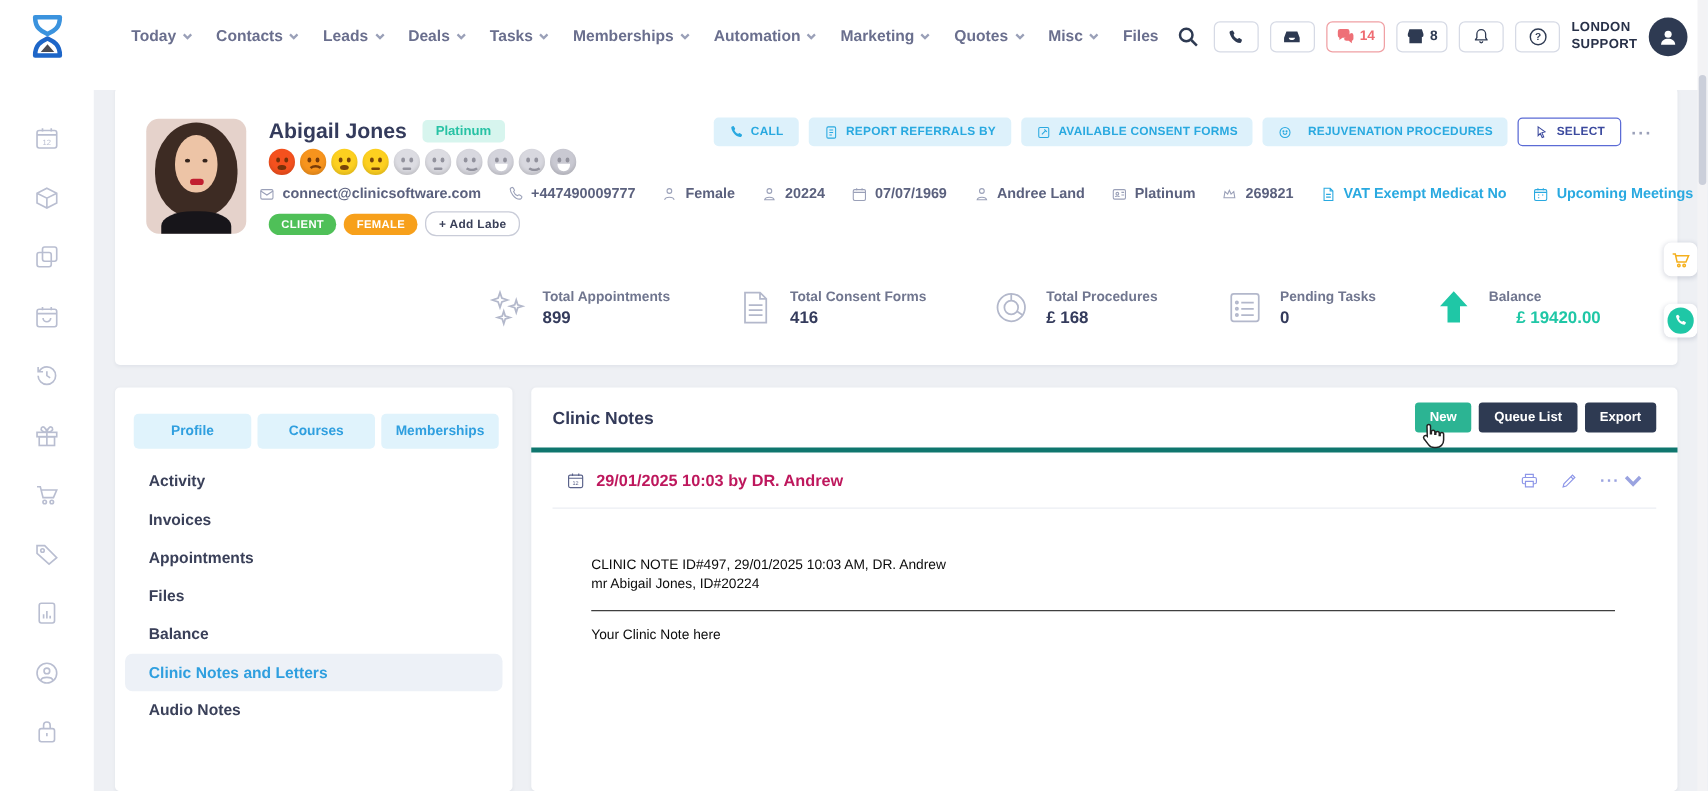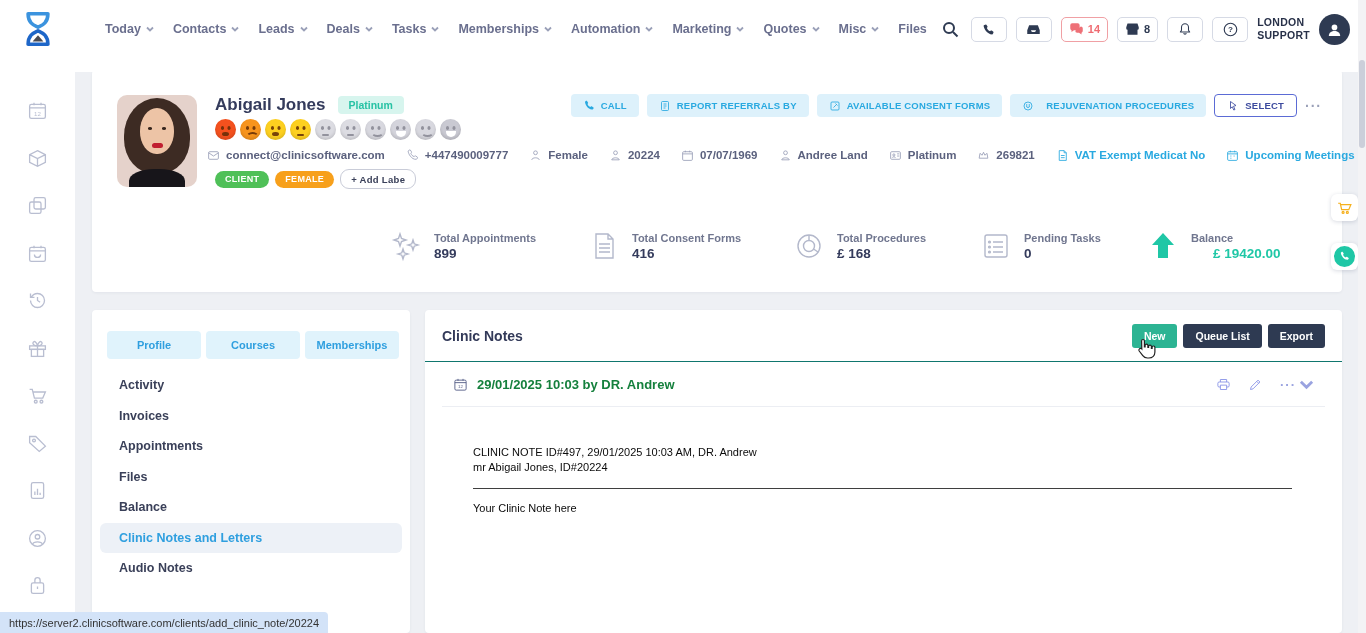--- a/index.html
+++ b/index.html
@@ -81,31 +81,31 @@
   .tabs { position:absolute; left:15px; top:21px; display:flex; gap:5px; }
   .tab { width:94px; height:28px; background:#e0f3fc; color:#2f9fdf; font-size:11px; font-weight:700;
     border-radius:4px; display:flex; align-items:center; justify-content:center; cursor:pointer; }
   .menu { position:absolute; left:8px; top:60px; width:302px; }
   .menu-item { height:30.5px; display:flex; align-items:center; padding-left:19px; font-size:12.5px;
     font-weight:600; color:#3a4059; cursor:pointer; border-radius:6px; }
   .menu-item.active { background:#edf1f7; color:#2f9fdf; }
 
   
   .main-card { left:425px; top:310px; width:917px; height:323px; }
-  .mc-header { position:absolute; left:0; top:0; width:100%; height:52px; border-bottom:1px solid #0f766e;
+  .mc-header { position:absolute; left:0; top:0; width:100%; height:52px; border-bottom:4px solid #0f766e;
     display:flex; align-items:center; padding:0 17px; }
   .mc-title { font-size:14px; font-weight:700; color:#333a59; }
   .mc-btns { margin-left:auto; display:flex; gap:6px; }
   .btn { height:24px; padding:0 12px; border:none; border-radius:3px; color:#fff; font-size:10.5px;
     font-weight:700; cursor:pointer; }
   .btn.new { background:#2cb493; } .btn.dark { background:#2e3a52; }
   .note-header { position:absolute; left:17px; right:17px; top:52px; height:45px; border-bottom:1px solid #eceef3;
     display:flex; align-items:center; gap:9px; padding:0 11px; }
   .note-header svg.cal { width:15px; height:15px; stroke:#5a628a; stroke-width:1.5; fill:none; }
-  .note-date { font-size:13px; font-weight:700; color:#15803d; }
+  .note-date { font-size:13px; font-weight:700; color:#be185d; }
   .note-tools { margin-left:auto; display:flex; align-items:center; gap:17px; color:#8d96e8; }
   .note-tools svg { width:15px; height:15px; stroke:#8d96e8; stroke-width:1.5; fill:none; cursor:pointer; }
   .note-more { font-size:13px; font-weight:700; letter-spacing:1px; cursor:pointer; display:flex; align-items:center; gap:3px; color:#9aa3e0; }
   .note-body { position:absolute; left:48px; right:50px; top:135px; font-family:"Liberation Sans", sans-serif;
     font-size:11px; color:#0b0b0b; line-height:15px; }
   .note-hr { border:none; border-top:1px solid #3f3f3f; margin:13px 0 12px 0; }
 
   
   .fab { position:absolute; width:27px; height:27px; background:#fff; border-radius:6px;
     box-shadow:0 1px 4px rgba(40,50,90,.18); display:flex; align-items:center; justify-content:center; cursor:pointer; z-index:6; }
@@ -568,21 +568,18 @@
       <svg viewBox="0 0 24 24">
           <path d="M4 4c0-1 3-3 4-2l2 3c1 1-1 3-1 3 1 3 3 5 6 6 0 0 2-2 3-1l3 2c1 1-1 4-2 4C10 20 4 8 4 4z"></path>
         </svg>
     </div>
   </div>
 
   <div class="scrollbar">
     <div class="scroll-thumb"></div>
   </div>
 
-  <div class="statusbar">
-    <span>https://server2.clinicsoftware.com/clients/add_clinic_note/20224</span>
-  </div>
 
   <svg class="cursor" width="20" height="23" viewBox="0 0 20 23">
     <path d="M7 2.5c.8 0 1.4.6 1.4 1.4v6.1h.7V8.6c0-.8.6-1.4 1.4-1.4s1.4.6 1.4 1.4v1.7h.7V9.5c0-.8.6-1.4 1.4-1.4s1.4.6 1.4 1.4v1.9h.7v-1c0-.8.6-1.4 1.4-1.4s1.4.6 1.4 1.4V15c0 3.5-2.5 6-6 6h-1.5c-2 0-3.5-.8-4.6-2.3L3.2 14c-.5-.7-.4-1.6.2-2.2.7-.7 1.8-.6 2.4.1l-.2-7.9c0-.8.6-1.5 1.4-1.5z" fill="#fff" stroke="#222" stroke-width="1.2"></path>
   </svg>
 
 </div>
 
 </body></html>

